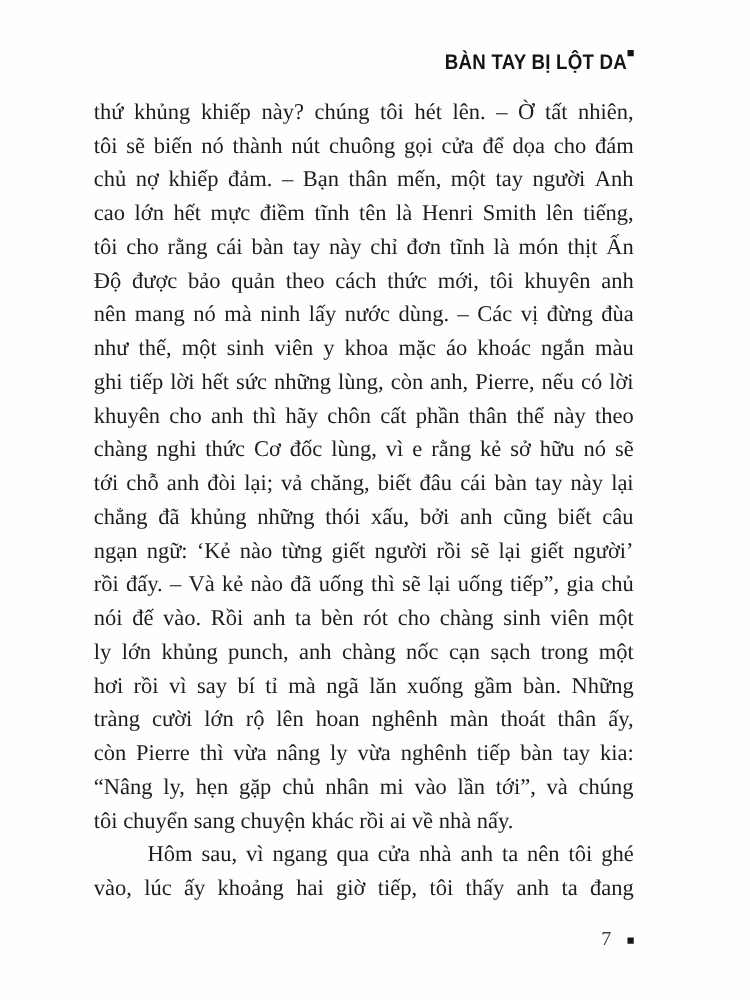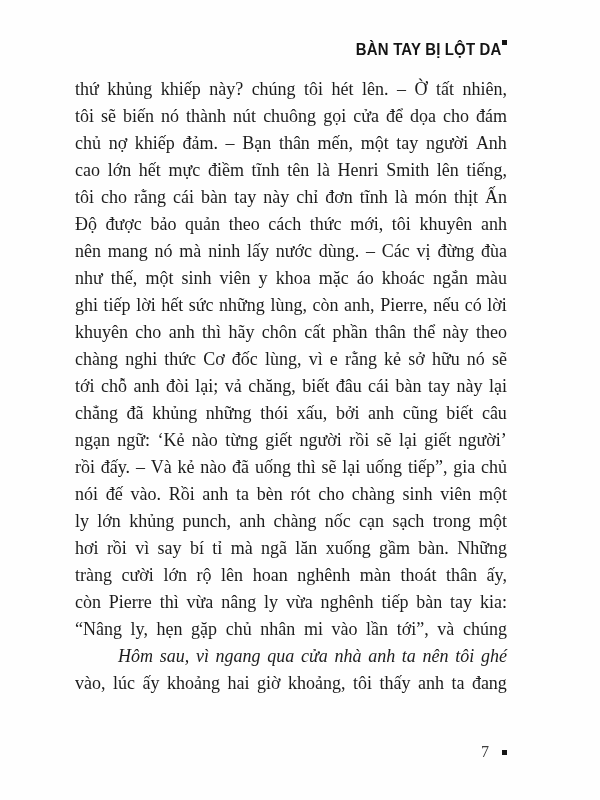--- a/index.html
+++ b/index.html
@@ -46,21 +46,21 @@
   .line {
     height: 27px;
     line-height: 27px;
     white-space: nowrap;
   }
   .line.justify {
     display: flex;
     justify-content: space-between;
     flex-wrap: nowrap;
   }
-  .line.indent { padding-left: 43px; font-style: italic; }
+  .line.indent { padding-left: 43px; }
   .page-footer {
     position: absolute;
     top: 743px;
     right: 93px;
     display: flex;
     align-items: center;
     gap: 13px;
     font-family: "Liberation Serif", serif;
     font-size: 16px;
     color: #3d3d3d;
@@ -375,20 +375,21 @@
         <span>gặp</span>
         <span>chủ</span>
         <span>nhân</span>
         <span>mi</span>
         <span>vào</span>
         <span>lần</span>
         <span>tới”,</span>
         <span>và</span>
         <span>chúng</span>
       </div>
+      <div class="line">tôi chuyển sang chuyện khác rồi ai về nhà nấy.</div>
       <div class="line justify indent">
         <span>Hôm</span>
         <span>sau,</span>
         <span>vì</span>
         <span>ngang</span>
         <span>qua</span>
         <span>cửa</span>
         <span>nhà</span>
         <span>anh</span>
         <span>ta</span>
@@ -396,21 +397,21 @@
         <span>tôi</span>
         <span>ghé</span>
       </div>
       <div class="line justify">
         <span>vào,</span>
         <span>lúc</span>
         <span>ấy</span>
         <span>khoảng</span>
         <span>hai</span>
         <span>giờ</span>
-        <span>khoảng,</span>
+        <span>tiếp,</span>
         <span>tôi</span>
         <span>thấy</span>
         <span>anh</span>
         <span>ta</span>
         <span>đang</span>
       </div>
     </main>
 
   <footer class="page-footer">
     <span>7</span>

